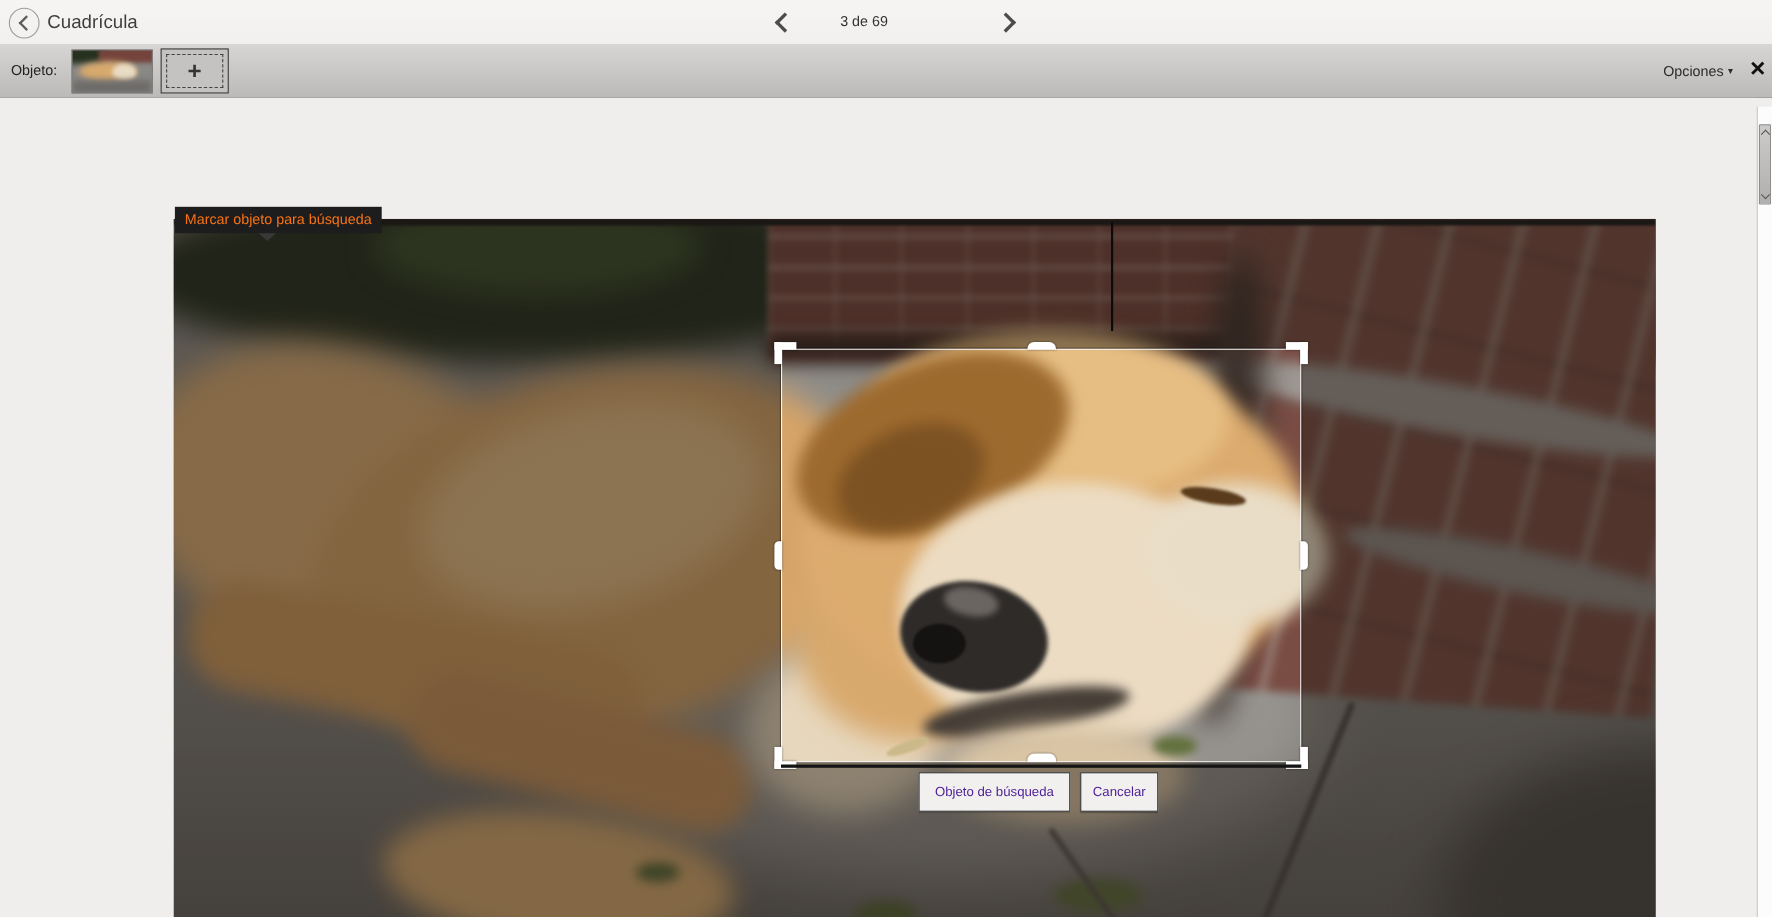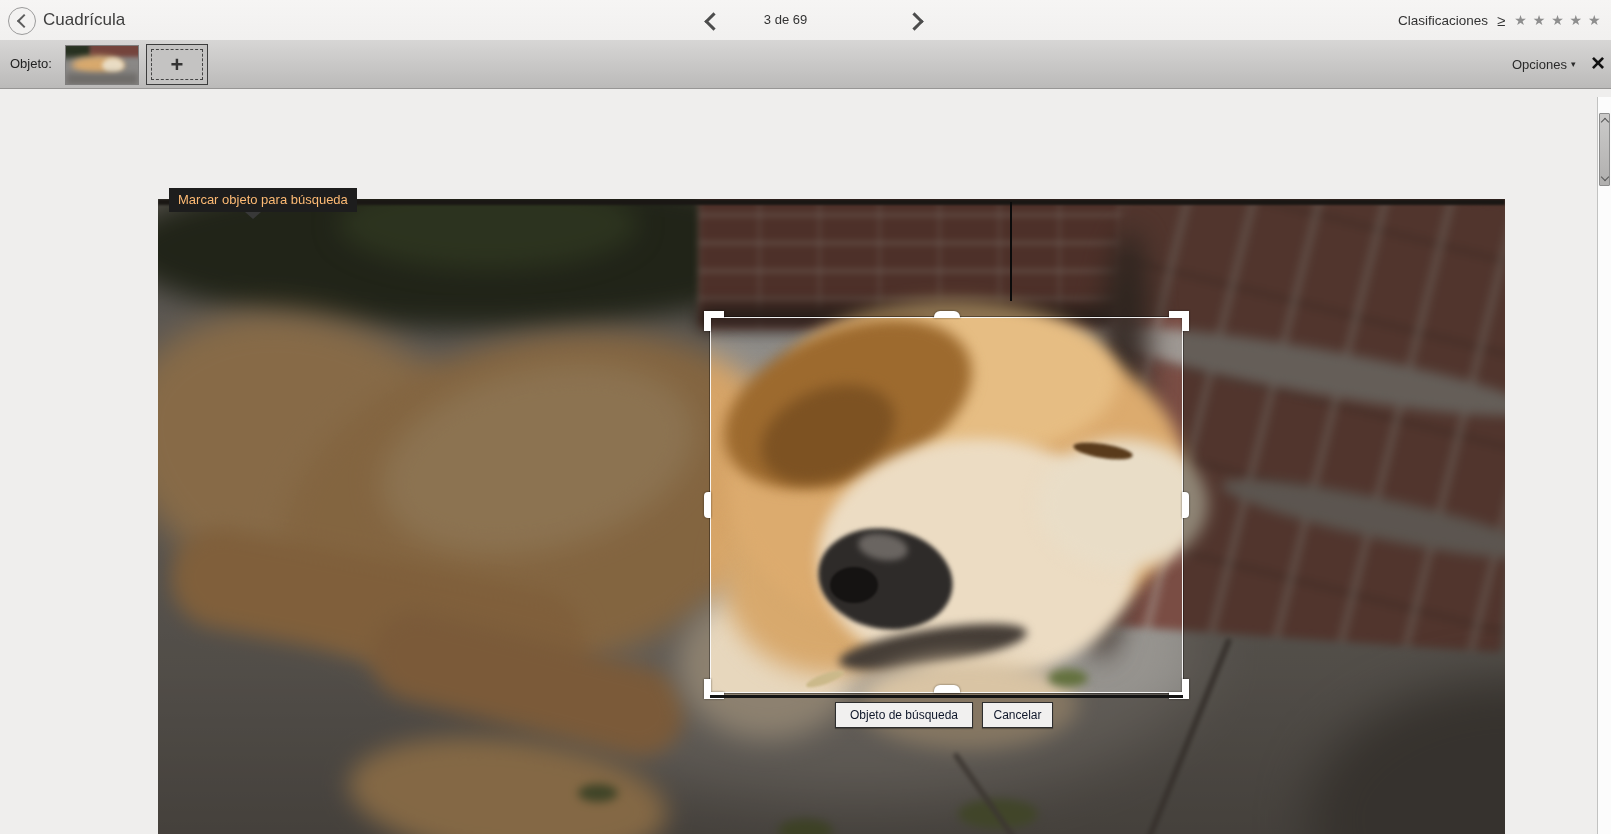--- a/index.html
+++ b/index.html
@@ -121,29 +121,29 @@
   .c-tl{left:-7px;top:-7px;border-top:7px solid #fff;border-left:7px solid #fff;}
   .c-tr{right:-7px;top:-7px;border-top:7px solid #fff;border-right:7px solid #fff;}
   .c-bl{left:-7px;bottom:-7px;border-bottom:7px solid #fff;border-left:7px solid #fff;}
   .c-br{right:-7px;bottom:-7px;border-bottom:7px solid #fff;border-right:7px solid #fff;}
   .h-mid{position:absolute;background:#fff;filter:drop-shadow(0 0 1px rgba(0,0,0,.5));}
   .h-top{left:50%;top:-7px;width:26px;height:7px;margin-left:-13px;border-radius:6px 6px 0 0;}
   .h-bottom{left:50%;bottom:-1px;width:26px;height:8px;margin-left:-13px;border-radius:6px 6px 0 0;}
   .h-left{left:-7px;top:50%;width:7px;height:26px;margin-top:-13px;border-radius:4px 0 0 4px;}
   .h-right{right:-7px;top:50%;width:7px;height:26px;margin-top:-13px;border-radius:0 4px 4px 0;}
   .guide{position:absolute;left:552px;top:496px;width:473px;height:3px;background:#141414;z-index:6;}
-  .sel-btn{position:absolute;z-index:8;height:26px;background:#f1f0ef;border:1px solid #2d2d2d;
-           font-family:"Liberation Sans",sans-serif;font-size:12px;color:#0f172a;padding:0;
+  .sel-btn{position:absolute;z-index:8;height:36px;background:#f1f0ef;border:1px solid #2d2d2d;
+           font-family:"Liberation Sans",sans-serif;font-size:12px;color:#4c1d95;padding:0;
            line-height:20px;text-align:center;cursor:pointer;box-shadow:0 1px 1px rgba(0,0,0,.3);}
   .btn-confirm{left:677px;top:503px;width:138px;}
   .btn-cancel{left:824px;top:503px;width:71px;}
 
   
-  .tooltip{position:absolute;left:159px;top:99px;background:#1d1d1d;color:#fdba74;
-           font-size:13px;padding:4px 9px 5px 9px;z-index:20;white-space:nowrap;margin-left:10px;}
+  .tooltip{position:absolute;left:159px;top:99px;background:#1d1d1d;color:#f97316;
+           font-size:13px;padding:4px 9px 5px 9px;z-index:20;white-space:nowrap;}
   .tooltip .tri{position:absolute;left:76px;top:100%;width:0;height:0;
                 border-left:8px solid transparent;border-right:8px solid transparent;
                 border-top:7px solid #383838;}
 
   
   .sb-track{position:absolute;left:1597px;top:97px;width:14px;height:737px;background:#fcfcfc;
             border-left:1px solid #c2c2c1;box-sizing:border-box;cursor:pointer;}
   .sb-thumb{position:absolute;left:1px;top:16px;width:11px;height:73px;
             background:linear-gradient(#cccbca,#b0afae);border:1px solid #8d8d8d;
             box-sizing:border-box;border-radius:1px;cursor:pointer;}
@@ -160,25 +160,20 @@
     <span class="back-glyph"></span>
   </div>
   <div class="title">Cuadrícula</div>
   <span class="nav-prev">
     <span class="chev chev-left"></span>
   </span>
   <div class="nav-pos">3 de 69</div>
   <span class="nav-next">
     <span class="chev chev-right"></span>
   </span>
-  <div class="ratings">
-    <span class="ratings-label">Clasificaciones</span>
-    <span class="ratings-op">≥</span>
-    <span class="stars-big">★ ★ ★ ★ ★</span>
-  </div>
 </div>
 
 <div class="toolbar">
   <span class="buscar">Objeto:</span>
   <div class="chip">
     <div class="t-green"></div>
     <div class="t-brick"></div>
     <div class="t-dog"></div>
     <div class="t-head"></div>
     <div class="t-pav"></div>

